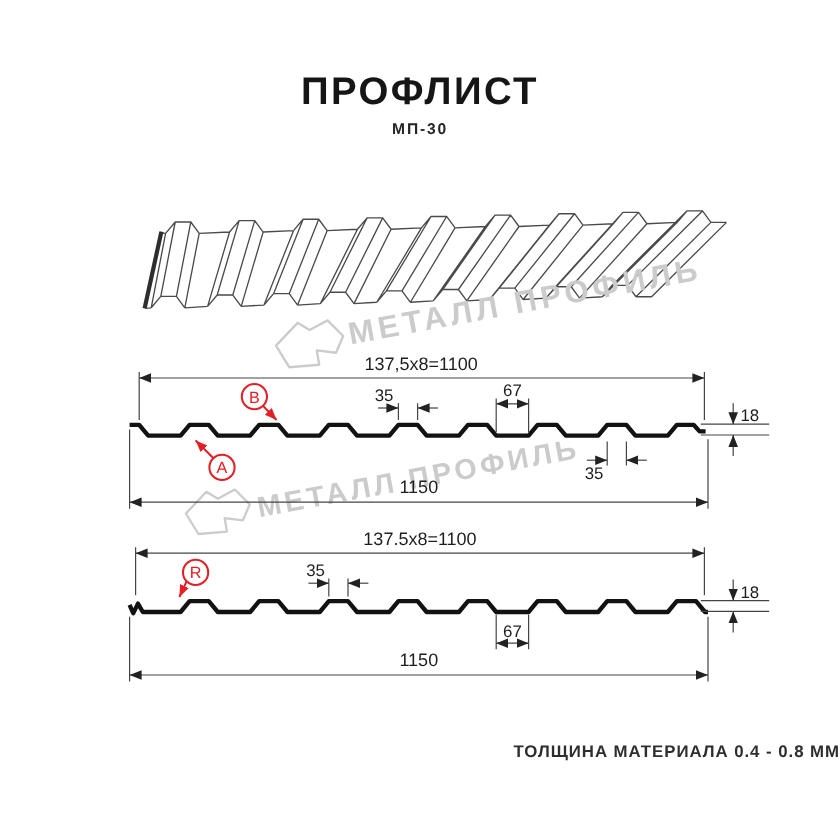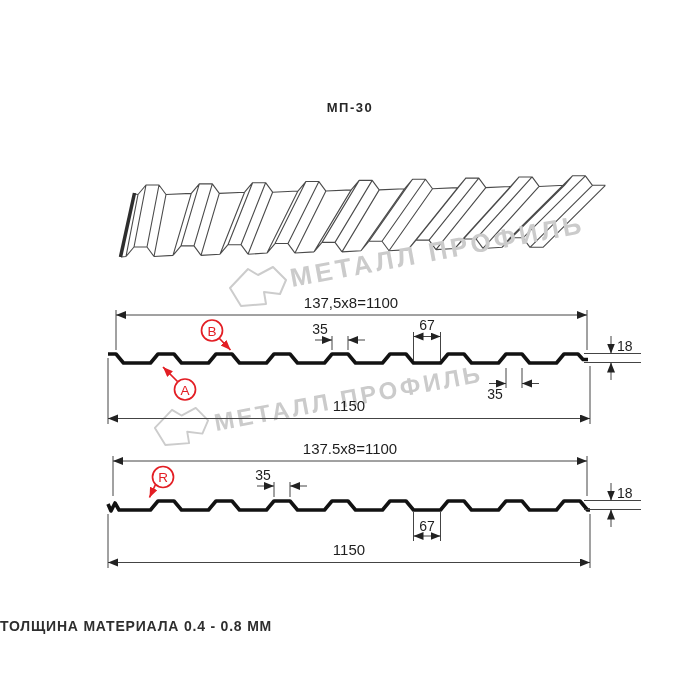--- a/index.html
+++ b/index.html
@@ -2,38 +2,39 @@
 <html><head>
 <meta charset="utf-8">
 <style>
   html,body{margin:0;padding:0;background:#fff;}
   .page{position:relative;width:700px;height:700px;background:#ffffff;overflow:hidden;
         font-family:"Liberation Sans",sans-serif;}
   .title{position:absolute;top:58px;left:0;width:700px;text-align:center;
          font-size:32px;font-weight:800;letter-spacing:2px;color:#161616;}
   .subtitle{position:absolute;top:100px;left:0;width:700px;text-align:center;
          font-size:13px;font-weight:700;letter-spacing:1.5px;color:#262626;}
-  .footer{position:absolute;top:618px;left:0;width:700px;text-align:left;
+  .footer{position:absolute;top:618px;left:0;width:700px;text-align:right;
          font-size:14px;font-weight:700;letter-spacing:0.8px;color:#2e2e2e;}
   svg.layer{position:absolute;left:0;top:0;}
   .dim-line{stroke:#444;stroke-width:1;fill:none;}
   .profile{stroke:#121212;stroke-width:3.6;fill:none;stroke-linejoin:round;}
   .sheet{stroke:#4a4a4a;stroke-width:1.1;fill:none;stroke-linejoin:round;}
   .dim-text{font-family:"Liberation Sans",sans-serif;font-size:14px;fill:#1e1e1e;}
   .dim-text-lg{font-family:"Liberation Sans",sans-serif;font-size:15px;fill:#1e1e1e;}
   .red-stroke{stroke:#e31e24;stroke-width:1.7;fill:none;}
   .red-text{font-family:"Liberation Sans",sans-serif;font-size:13.5px;fill:#e31e24;}
   .wm-text{font-family:"Liberation Sans",sans-serif;font-weight:700;fill:#cbcbcb;}
   .wm-logo{stroke:#cccccc;stroke-width:2;fill:none;stroke-linejoin:round;}
 </style>
 </head>
 <body>
 
 <div class="page">
 
+  <div class="title">ПРОФЛИСТ</div>
   <div class="subtitle">МП-30</div>
 
   <svg class="layer" width="700" height="700" viewBox="0 0 700 700">
     <g>
       <path id="sheet3d-path" class="sheet" d="M126 256.5 l8 -9.5 h13 l7 9.5 M126 256.5 L138 194.5 M134 247 L146 185 M147 247 L159 185 M154 256.5 L166 194.5 M138 194.5 l8 -9.5 h13 l7 9.5 M154 256.5 L173 255.35 M166 194.5 L191.3 193.35 M173 255.35 l8 -9.5 h13 l7 9.5 M173 255.35 L191.3 193.35 M181 245.85 L199.3 183.85 M194 245.85 L212.3 183.85 M201 255.35 L219.3 193.35 M191.3 193.35 l8 -9.5 h13 l7 9.5 M201 255.35 L220 254.2 M219.3 193.35 L244.6 192.2 M220 254.2 l8 -9.5 h13 l7 9.5 M220 254.2 L244.6 192.2 M228 244.7 L252.6 182.7 M241 244.7 L265.6 182.7 M248 254.2 L272.6 192.2 M244.6 192.2 l8 -9.5 h13 l7 9.5 M248 254.2 L267 253.05 M272.6 192.2 L297.9 191.05 M267 253.05 l8 -9.5 h13 l7 9.5 M267 253.05 L297.9 191.05 M275 243.55 L305.9 181.55 M288 243.55 L318.9 181.55 M295 253.05 L325.9 191.05 M297.9 191.05 l8 -9.5 h13 l7 9.5 M295 253.05 L314 251.9 M325.9 191.05 L351.2 189.9 M314 251.9 l8 -9.5 h13 l7 9.5 M314 251.9 L351.2 189.9 M322 242.4 L359.2 180.4 M335 242.4 L372.2 180.4 M342 251.9 L379.2 189.9 M351.2 189.9 l8 -9.5 h13 l7 9.5 M342 251.9 L361 250.75 M379.2 189.9 L404.5 188.75 M361 250.75 l8 -9.5 h13 l7 9.5 M361 250.75 L404.5 188.75 M369 241.25 L412.5 179.25 M382 241.25 L425.5 179.25 M389 250.75 L432.5 188.75 M404.5 188.75 l8 -9.5 h13 l7 9.5 M389 250.75 L408 249.6 M432.5 188.75 L457.8 187.6 M408 249.6 l8 -9.5 h13 l7 9.5 M408 249.6 L457.8 187.6 M416 240.1 L465.8 178.1 M429 240.1 L478.8 178.1 M436 249.6 L485.8 187.6 M457.8 187.6 l8 -9.5 h13 l7 9.5 M436 249.6 L455 248.45 M485.8 187.6 L511.1 186.45 M455 248.45 l8 -9.5 h13 l7 9.5 M455 248.45 L511.1 186.45 M463 238.95 L519.1 176.95 M476 238.95 L532.1 176.95 M483 248.45 L539.1 186.45 M511.1 186.45 l8 -9.5 h13 l7 9.5 M483 248.45 L502 247.3 M539.1 186.45 L564.4 185.3 M502 247.3 l8 -9.5 h13 l7 9.5 M502 247.3 L564.4 185.3 M510 237.8 L572.4 175.8 M523 237.8 L585.4 175.8 M530 247.3 L592.4 185.3 M564.4 185.3 l8 -9.5 h13 l7 9.5 M121 257 L126 256.5 M134.5 194 L138 194.5 M530 247.3 h13 M543 247.3 L605.4 185.3 M592.4 185.3 L605.4 185.3"></path>
       <line x1="120.5" y1="257" x2="134.5" y2="193" stroke="#2e2e2e" stroke-width="3.5"></line>
     </g>
 
     <g>
       <path class="wm-logo" transform="translate(228,266)" d="M2 22 L20 3 L30 9 L45 1 L58 14 L52 28 L36 26 L38 38 L13 40 Z"></path>

